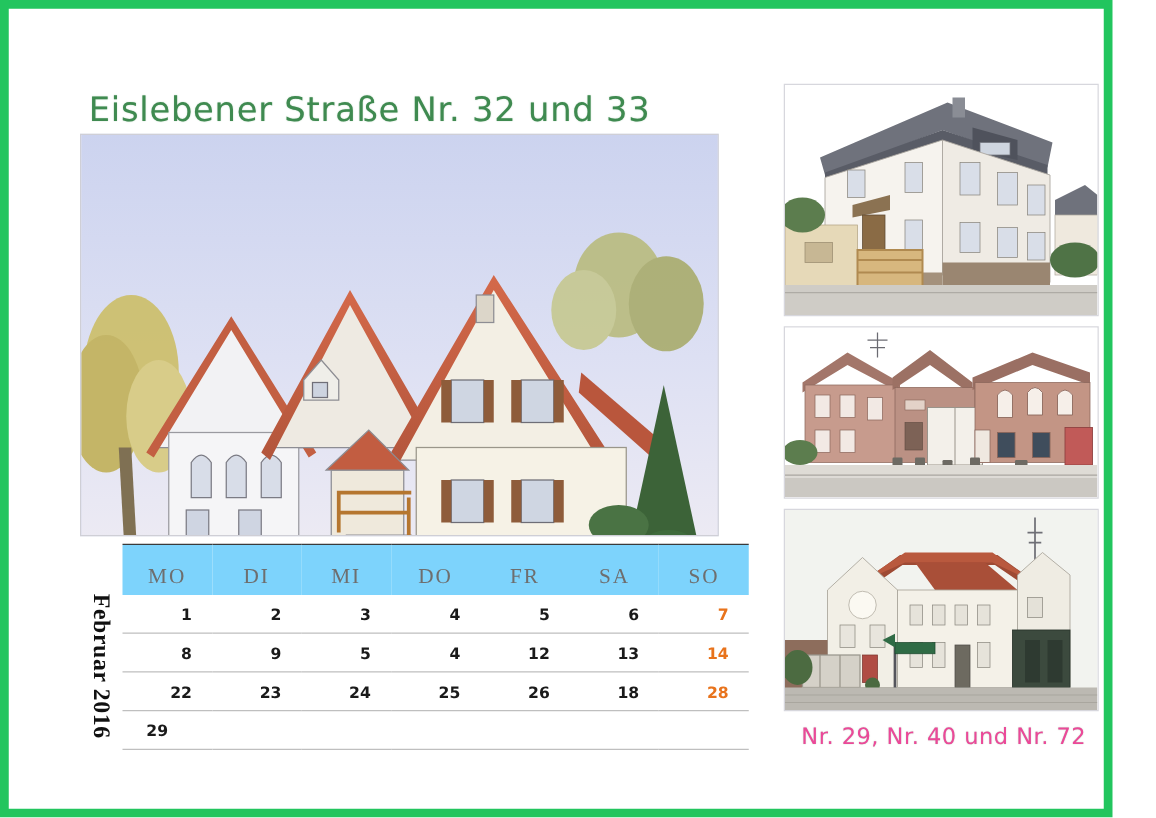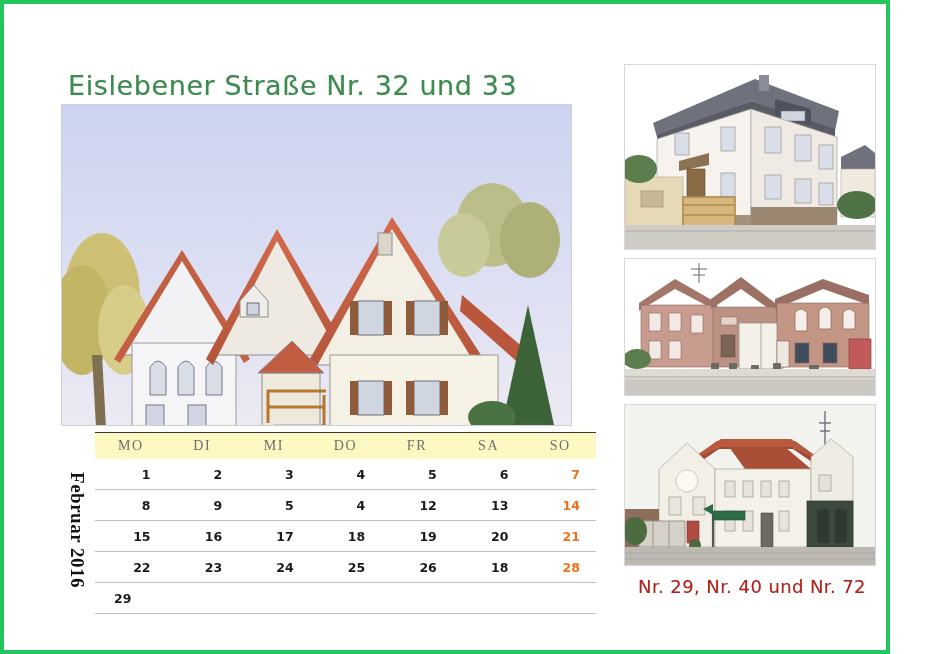--- a/index.html
+++ b/index.html
@@ -1,55 +1,55 @@
 <!DOCTYPE html>
 <html><head>
 <meta charset="utf-8">
 <style>
   html,body{margin:0;padding:0;background:#ffffff;}
   body{width:925px;height:654px;overflow:hidden;font-family:"Liberation Serif",serif;}
 
   #page{position:relative;width:890px;height:654px;background:#fff;
-        box-sizing:border-box;border:4px solid #22c55e;text-decoration:underline;}
+        box-sizing:border-box;border:7px solid #22c55e;text-decoration:underline;}
 
   
   #title{position:absolute;left:64px;top:66px;font-family:"DejaVu Sans",sans-serif;
          font-size:27px;font-weight:400;color:#3f8a50;letter-spacing:.6px;
          white-space:nowrap;
          text-shadow:0 0 1px rgba(63,138,80,.45);}
 
   
   #main-photo{position:absolute;left:57px;top:100px;width:511px;height:322px;
               border:1px solid #cfcfd6;box-sizing:border-box;overflow:hidden;
               background:#dfe2f2;}
   
   .rphoto{position:absolute;left:620px;box-sizing:border-box;border:1px solid #d7d7dd;
           overflow:hidden;background:#fff;}
   #rphoto-1{top:60px;width:252px;height:186px;}
   #rphoto-2{top:254px;width:252px;height:138px;}
   #rphoto-3{top:400px;width:252px;height:162px;}
 
   #caption{position:absolute;left:622px;top:572px;width:252px;text-align:center;
-           font-family:"DejaVu Sans",sans-serif;font-size:18px;color:#b91c1c;
+           font-family:"DejaVu Sans",sans-serif;font-size:18px;color:#ec4899;
            letter-spacing:.4px;white-space:nowrap;
            text-shadow:0 0 1px rgba(63,138,80,.4);}
 
   
   #cal-wrap{position:absolute;left:57px;top:428px;width:535px;}
   #month-label{position:absolute;left:-1px;top:24px;width:34px;height:148px;}
   #month-label span{display:block;position:absolute;left:50%;top:50%;
         transform:translate(-50%,-50%) rotate(90deg);transform-origin:center center;
         white-space:nowrap;font-family:"Liberation Serif",serif;font-weight:700;
         font-size:19px;color:#111;letter-spacing:.5px;}
 
   table#cal{position:absolute;left:34px;top:0;width:501px;border-collapse:collapse;
             table-layout:fixed;}
-  table#cal th{background:#fef9c3;color:#6e6e6e;font-family:"Liberation Serif",serif;
-        font-weight:400;font-size:14px;letter-spacing:1.6px;text-align:center;
-        padding:5px 0 5px 0;border-top:1.6px solid #3a3a3a;}
+  table#cal th{background:#7dd3fc;color:#6e6e6e;font-family:"Liberation Serif",serif;
+        font-weight:400;font-size:17px;letter-spacing:1.6px;text-align:center;
+        padding:15px 0 5px 0;border-top:1.6px solid #3a3a3a;}
   table#cal td{height:30px;text-align:right;padding:0 16px 0 0;
         font-family:"DejaVu Sans",sans-serif;font-weight:700;font-size:12.5px;
         color:#1a1a1a;border-top:1.5px solid #bfbfbf;}
   table#cal tr.first-week td{border-top:none;}
   table#cal tr:last-child td{border-bottom:1.5px solid #bfbfbf;text-align:center;}
   table#cal td.sun{color:#e8731c;}
   table#cal td.empty{color:transparent;}
 </style>
 </head>
 <body>
@@ -419,29 +419,20 @@
         <tr>
           <td>8</td>
           <td>9</td>
           <td>5</td>
           <td>4</td>
           <td>12</td>
           <td>13</td>
           <td class="sun">14</td>
         </tr>
         <tr>
-          <td>15</td>
-          <td>16</td>
-          <td>17</td>
-          <td>18</td>
-          <td>19</td>
-          <td>20</td>
-          <td class="sun">21</td>
-        </tr>
-        <tr>
           <td>22</td>
           <td>23</td>
           <td>24</td>
           <td>25</td>
           <td>26</td>
           <td>18</td>
           <td class="sun">28</td>
         </tr>
         <tr>
           <td>29</td>

